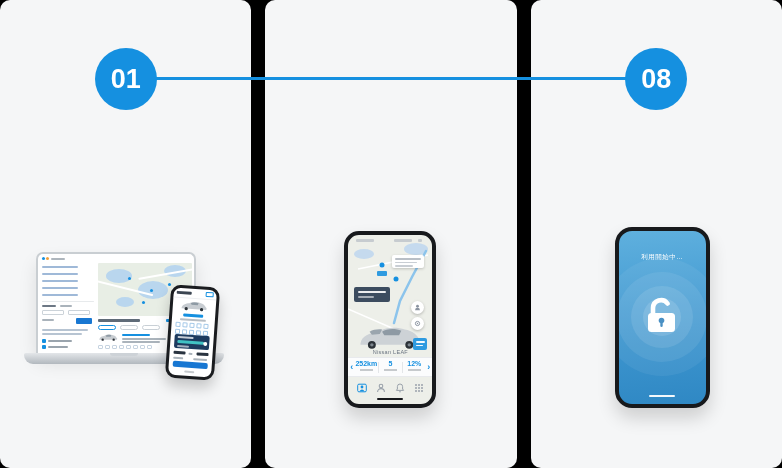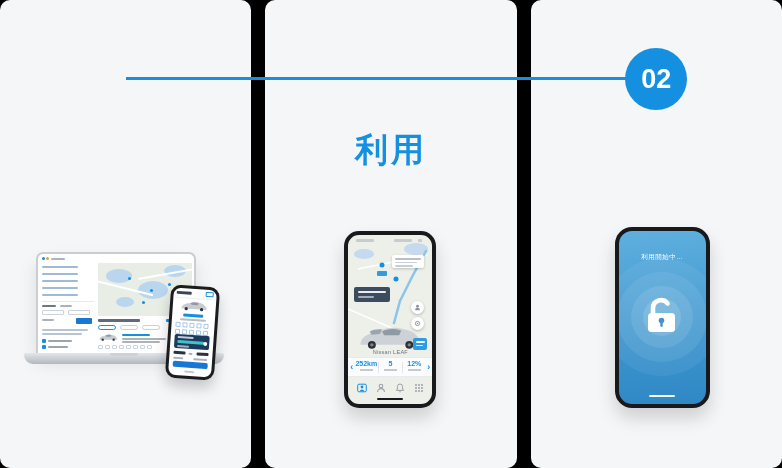--- a/index.html
+++ b/index.html
@@ -86,20 +86,23 @@
   .home-bar-light { position:absolute; left:50%; bottom:7px; transform:translateX(-50%);
     width:26px; height:2.5px; background:rgba(255,255,255,.95); border-radius:2px; }
 </style>
 </head>
 <body>
 
 <div class="stage">
   <div class="connector"></div>
 
   <div class="card">
+    <div class="step-circle">
+      <span>01</span>
+    </div>
 
     <div class="reserve-illu">
 
       <div class="laptop-screen">
 
         <span class="sk" style="left:4px;top:3px;width:3px;height:3px;border-radius:50%;background:#1590e0"></span>
         <span class="sk" style="left:8px;top:3px;width:3px;height:3px;border-radius:50%;background:#f0a03c"></span>
         <span class="sk" style="left:13px;top:3.5px;width:14px;height:2px;background:#aeb6bd"></span>
 
         <span class="sk" style="left:4px;top:12px;width:36px;height:2px;background:#9fb9d8"></span>
@@ -195,21 +198,20 @@
         <span class="sk" style="left:27px;top:63px;width:12px;height:3px;background:#2a3440"></span>
         <span class="sk" style="left:4px;top:69px;width:10px;height:1.5px;background:#aab3bb"></span>
         <span class="sk" style="left:24px;top:69px;width:14px;height:1.5px;background:#aab3bb"></span>
         <span class="cta-btn"></span>
         <span class="sk" style="left:16px;top:82px;width:10px;height:1.5px;background:#c5c9cd"></span>
       </div>
     </div>
   </div>
 
   <div class="card">
-    <div class="step-label">利用</div>
 
     <div class="phone2">
 
       <span class="sk" style="left:8px;top:4px;width:18px;height:2.5px;background:#c7ccd0"></span>
       <span class="sk" style="left:46px;top:4px;width:18px;height:2.5px;background:#c7ccd0"></span>
       <span class="sk" style="left:70px;top:4px;width:4px;height:3px;background:#c7ccd0"></span>
 
       <span class="blob" style="left:6px;top:14px;width:20px;height:10px;background:#c5daee"></span>
       <span class="blob" style="left:56px;top:8px;width:24px;height:12px;background:#c5daee"></span>
       <svg class="abs" style="left:0;top:0" width="84" height="112">
@@ -303,21 +305,21 @@
               <circle cx="8" cy="8" r="1"></circle>
             </g>
         </svg>
       </div>
       <span class="home-bar-dark"></span>
     </div>
   </div>
 
   <div class="card">
     <div class="step-circle">
-      <span>02</span>
+      <span>08</span>
     </div>
 
     <div class="phone3">
       <span class="ripple r1"></span>
       <span class="ripple r2"></span>
       <span class="ripple r3"></span>
       <span class="ripple r4"></span>
       <div class="unlock-status">利用開始中…</div>
       <div class="lock-wrap">
         <svg width="42" height="40" viewBox="0 0 42 40">

